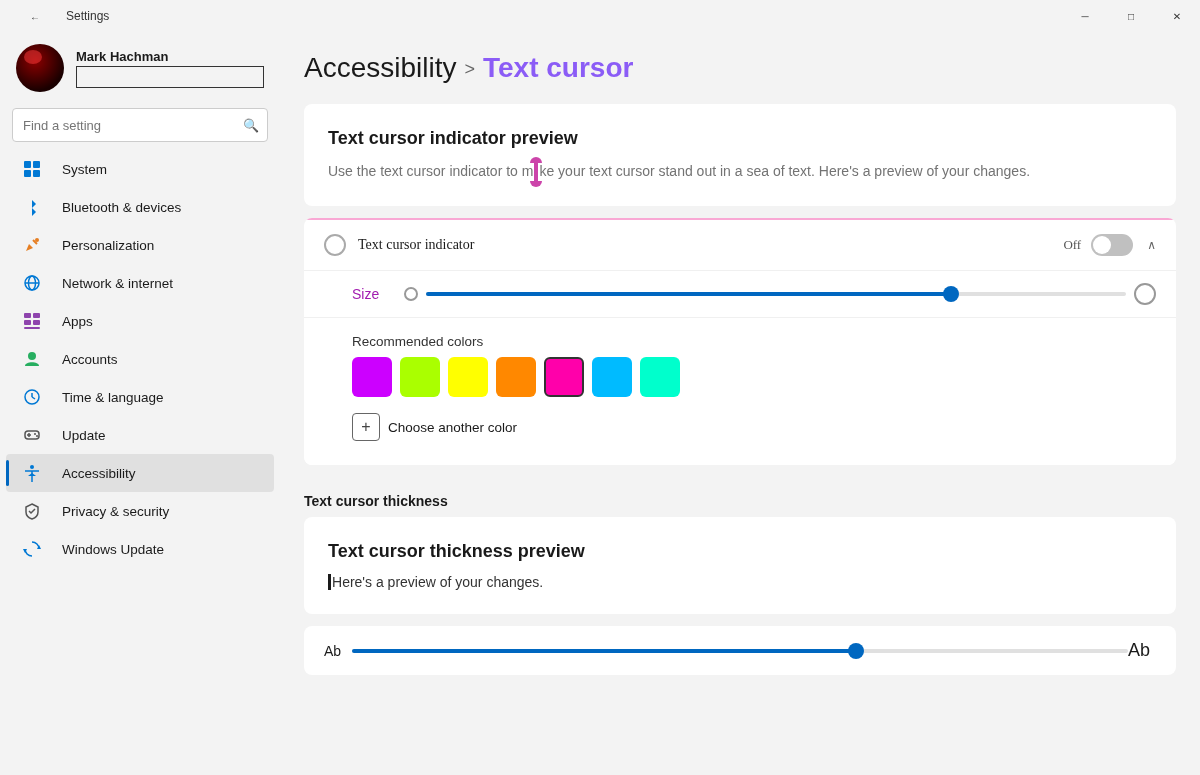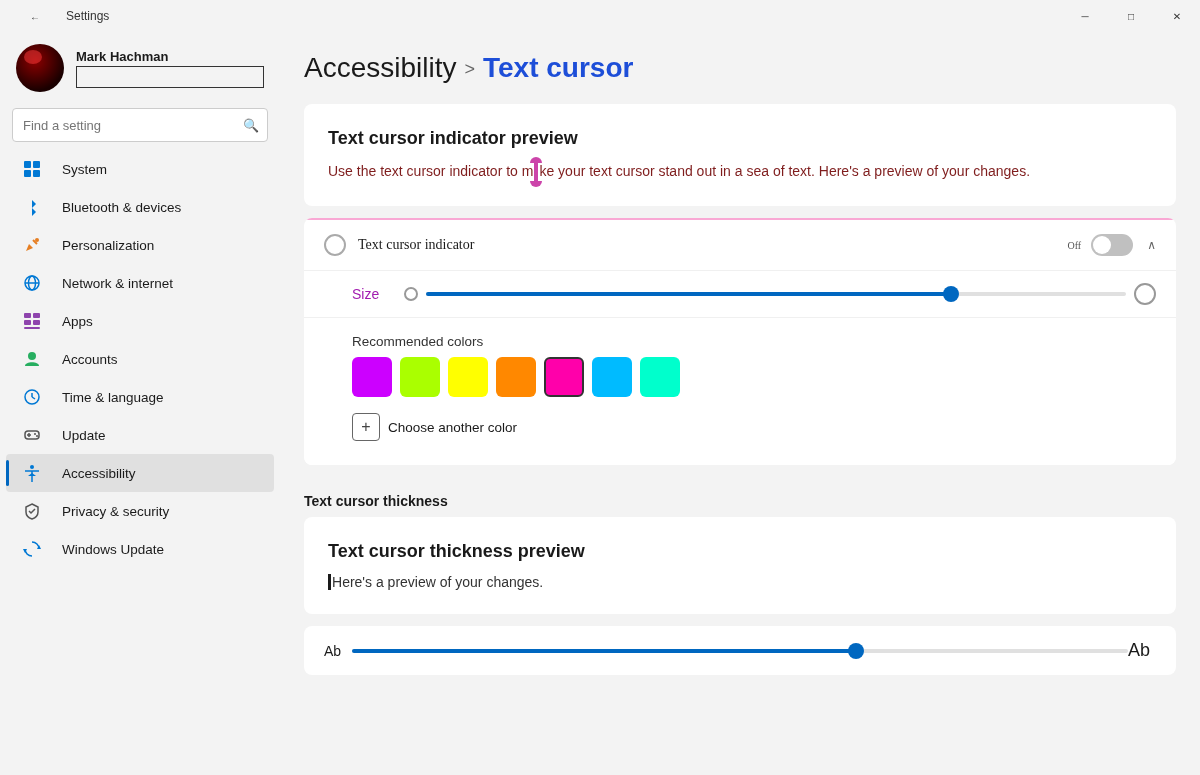--- a/index.html
+++ b/index.html
@@ -179,21 +179,21 @@
     }
 
     .breadcrumb {
       display: flex;
       align-items: center;
       gap: 8px;
       margin-bottom: 20px;
     }
     .breadcrumb-item {
       font-size: 28px;
-      color: #1d4ed8;
+      color: #8b5cf6;
     }
     .breadcrumb-item.parent {
       color: #1a1a1a;
       font-weight: 400;
     }
     .breadcrumb-item.current {
       font-weight: 600;
     }
     .breadcrumb-separator {
       font-size: 18px;
@@ -213,21 +213,21 @@
       padding: 24px;
     }
     .preview-title {
       font-size: 18px;
       font-weight: 600;
       margin-bottom: 12px;
       color: #1a1a1a;
     }
     .preview-text {
       font-size: 14px;
-      color: #7f1d1d;
+      color: #737373;
       line-height: 1.5;
     }
     .cursor-indicator {
       display: inline-block;
       width: 4px;
       height: 18px;
       background: #cc44aa;
       position: relative;
       vertical-align: middle;
       margin: 0 1px;
@@ -271,21 +271,21 @@
     .toggle-right {
       display: flex;
       align-items: center;
       gap: 10px;
     }
     .toggle-label {
       font-size: 14px;
       color: #1a1a1a;
     }
     .toggle-status {
-      font-size: 10px;
+      font-size: 13px;
       color: #555;
     }
     .toggle-switch {
       width: 42px;
       height: 22px;
       background: #c0c0c0;
       border-radius: 11px;
       position: relative;
       cursor: pointer;
     }

